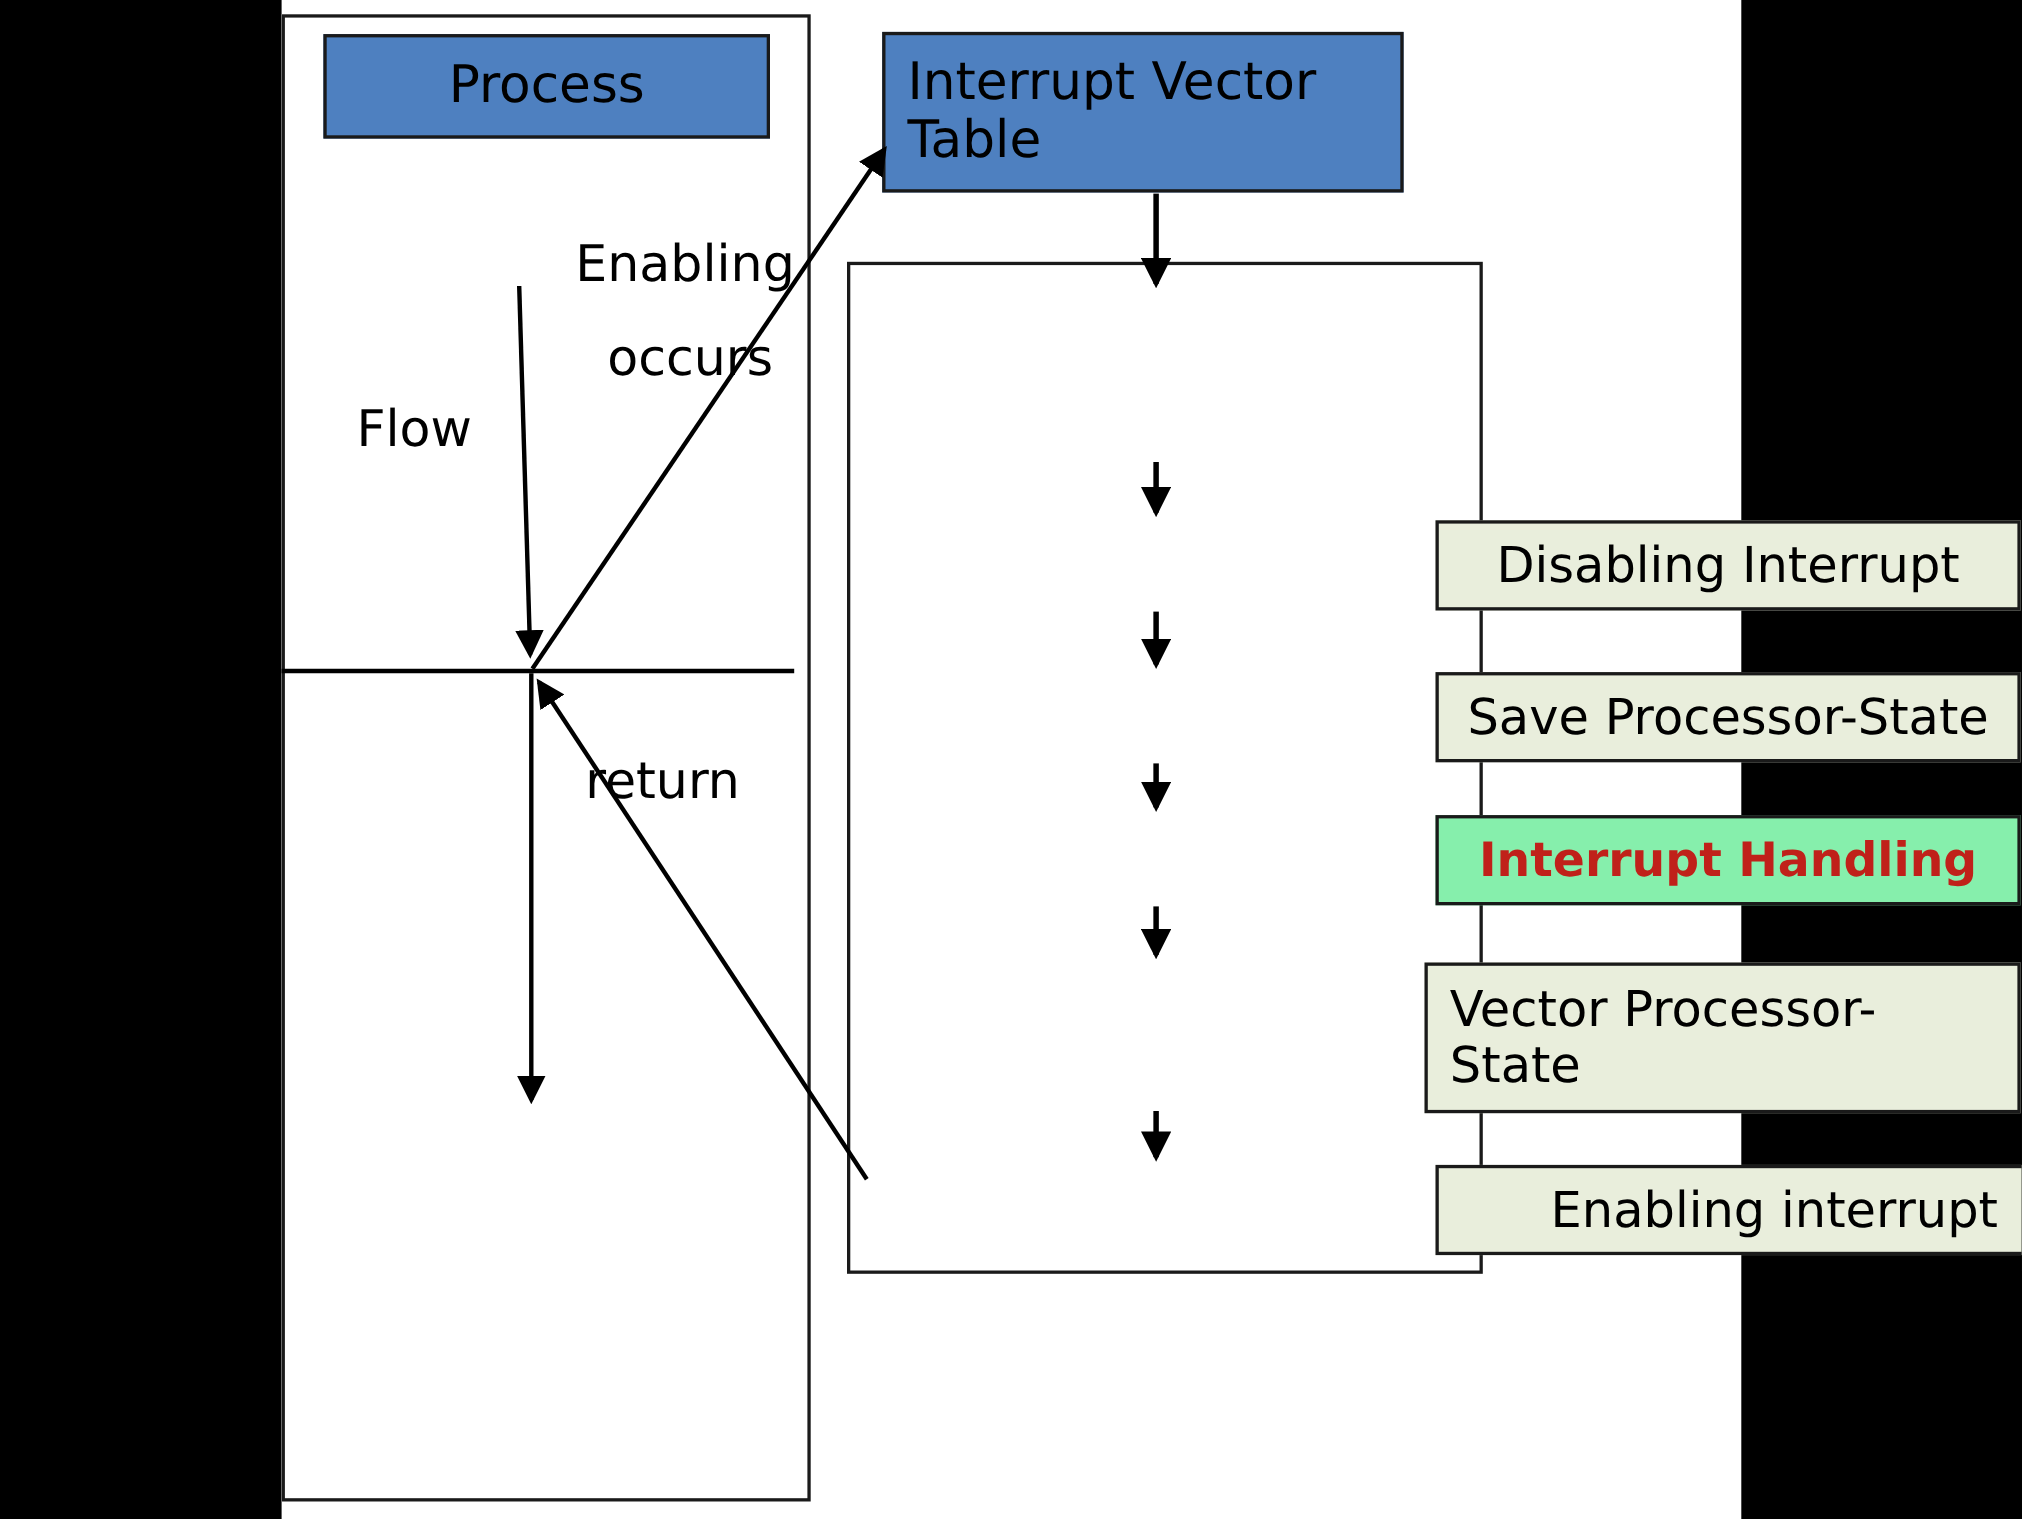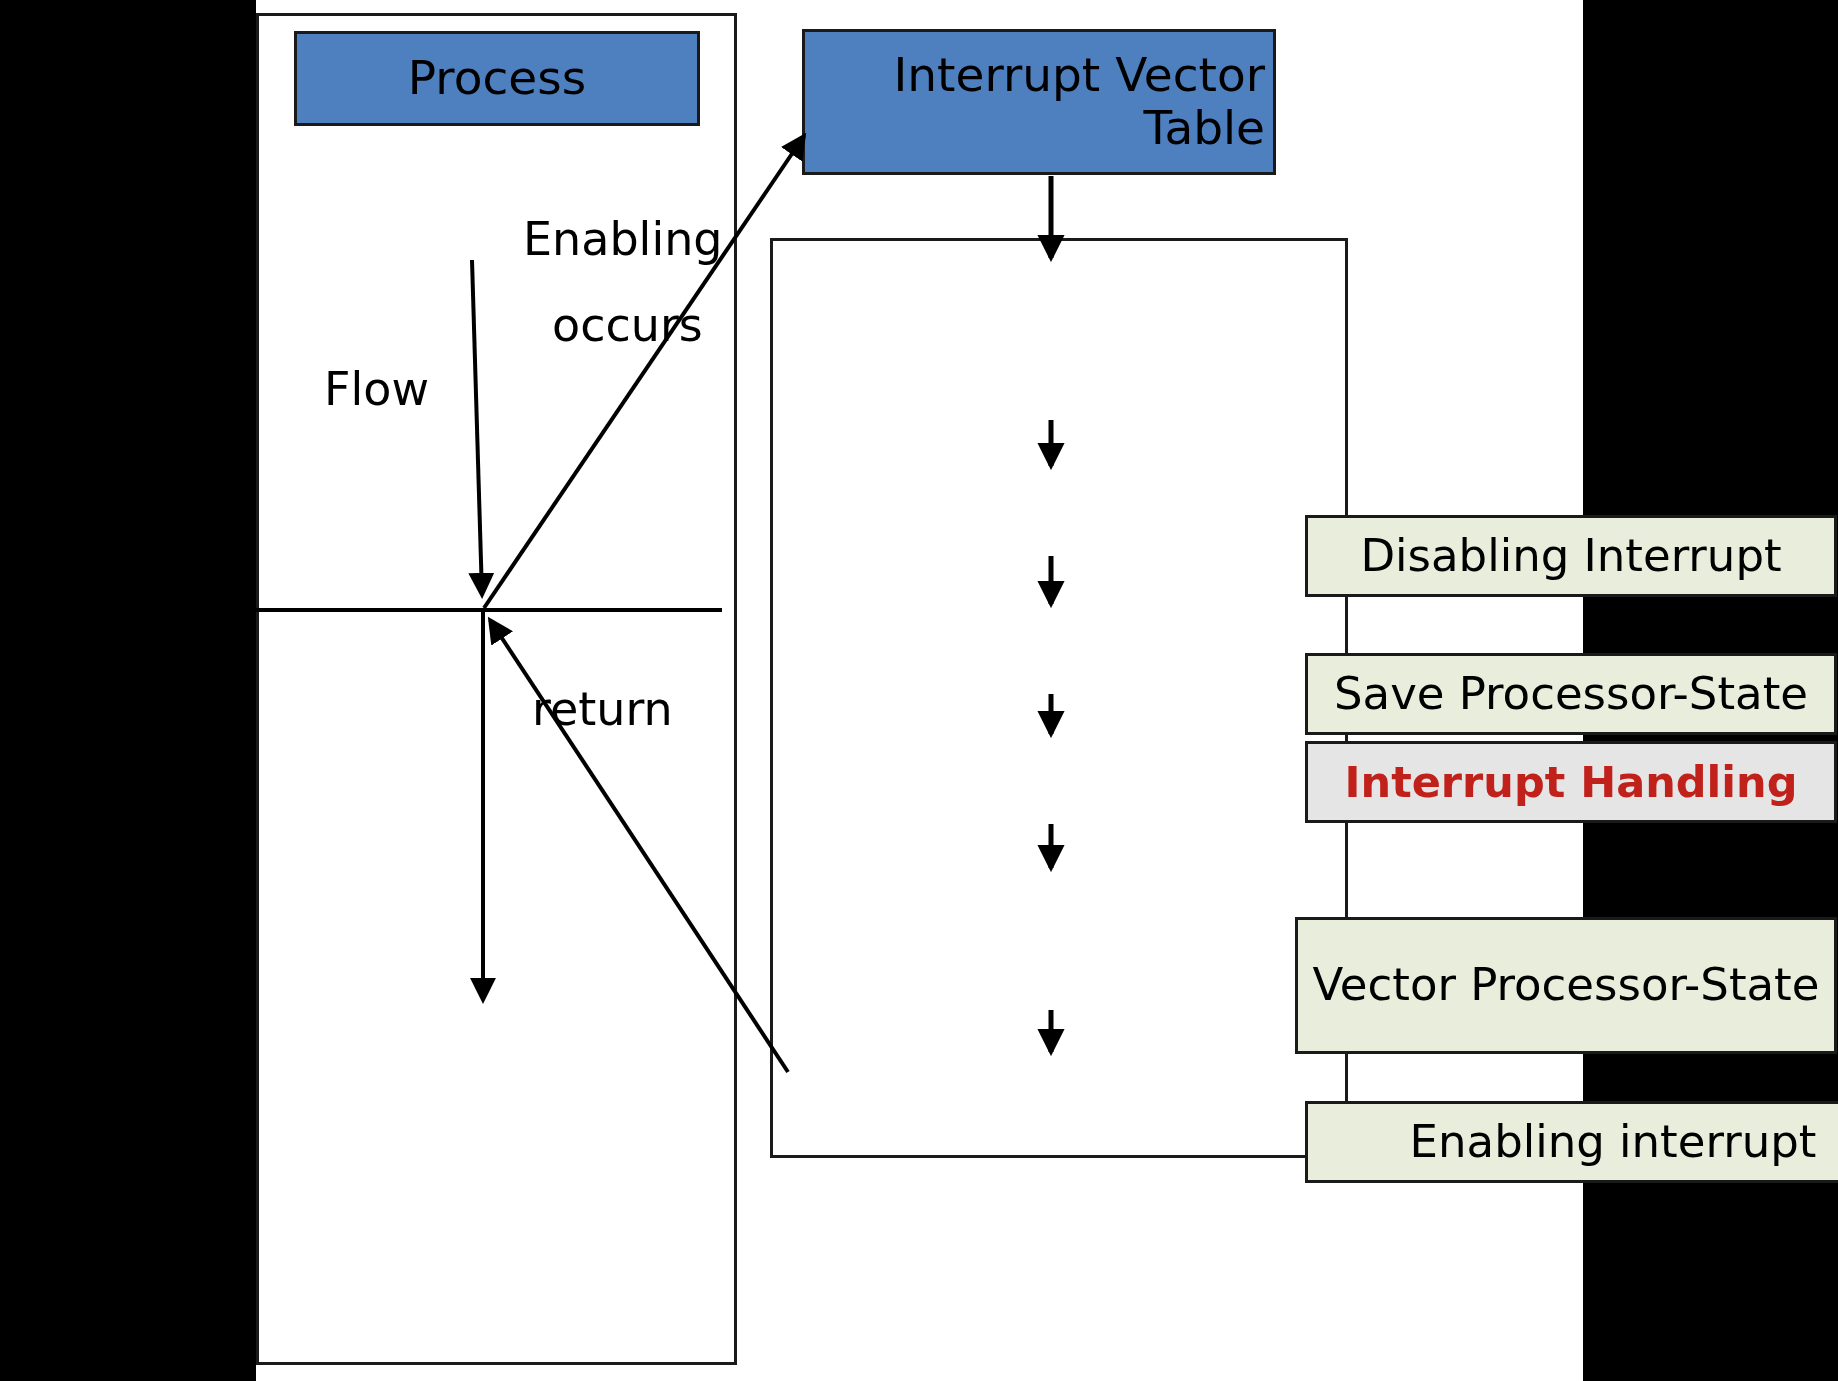--- a/index.html
+++ b/index.html
@@ -45,35 +45,34 @@
     height: 920px;
   }
   
   .box {
     position: absolute;
     box-sizing: border-box;
     border: 3px solid #1a1a1a;
     display: flex;
     align-items: center;
     justify-content: center;
-    text-align: right;
+    text-align: left;
     line-height: 1.12;
     color: #000000;
     font-size: 45px;
-    padding: 2px 8px;
+    padding: 2px 20px;
   }
   .box.blue {
     background: #4e80c0;
   }
   .box.green {
     background: #e9eedc;
-    margin-top: 42px;
   }
   .box.plain {
-    background: #e5e5e5;
+    background: #86efac;
   }
   .box.red-text {
     color: #c0211a;
     font-weight: bold;
     font-size: 43px;
   }
   #process-box   { left: 38px;  top: 31px;  width: 406px; height: 95px;  font-size: 47px; }
   #ivt-box       { left: 546px; top: 29px;  width: 474px; height: 146px; font-size: 47px; }
   #isr-box       { left: 534px; top: 25px;  width: 530px; height: 161px; font-size: 47px; }
   #disable-box   { left: 532px; top: 232px; width: 532px; height: 82px;  }

